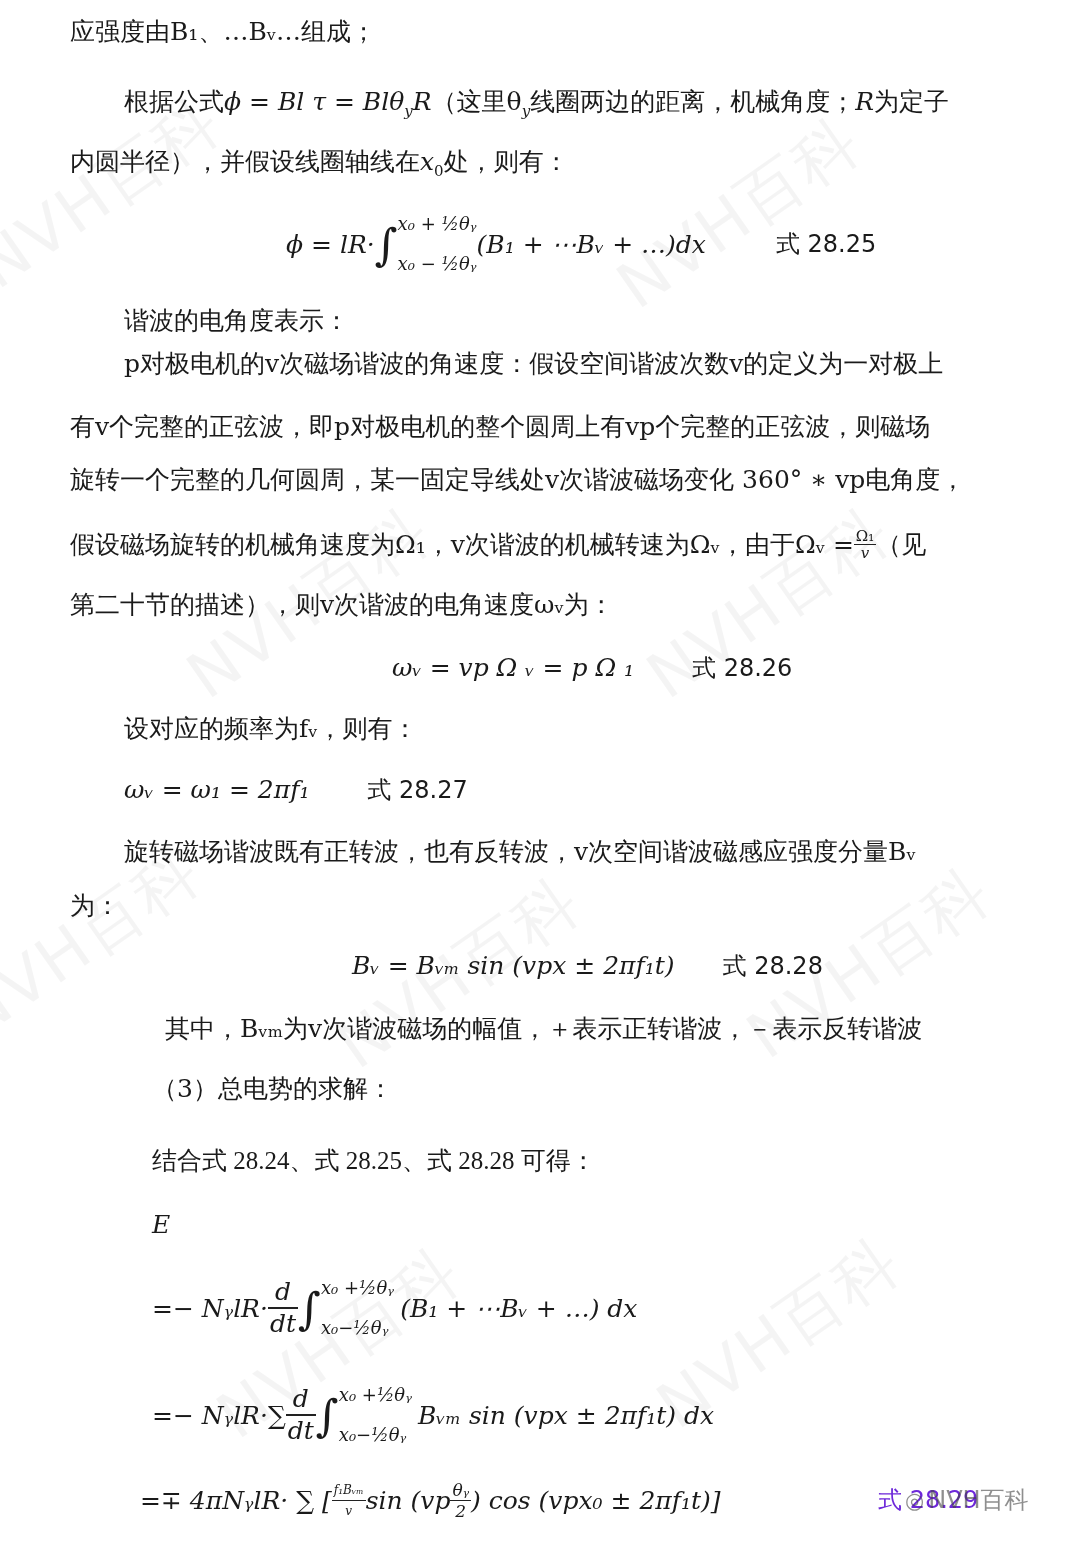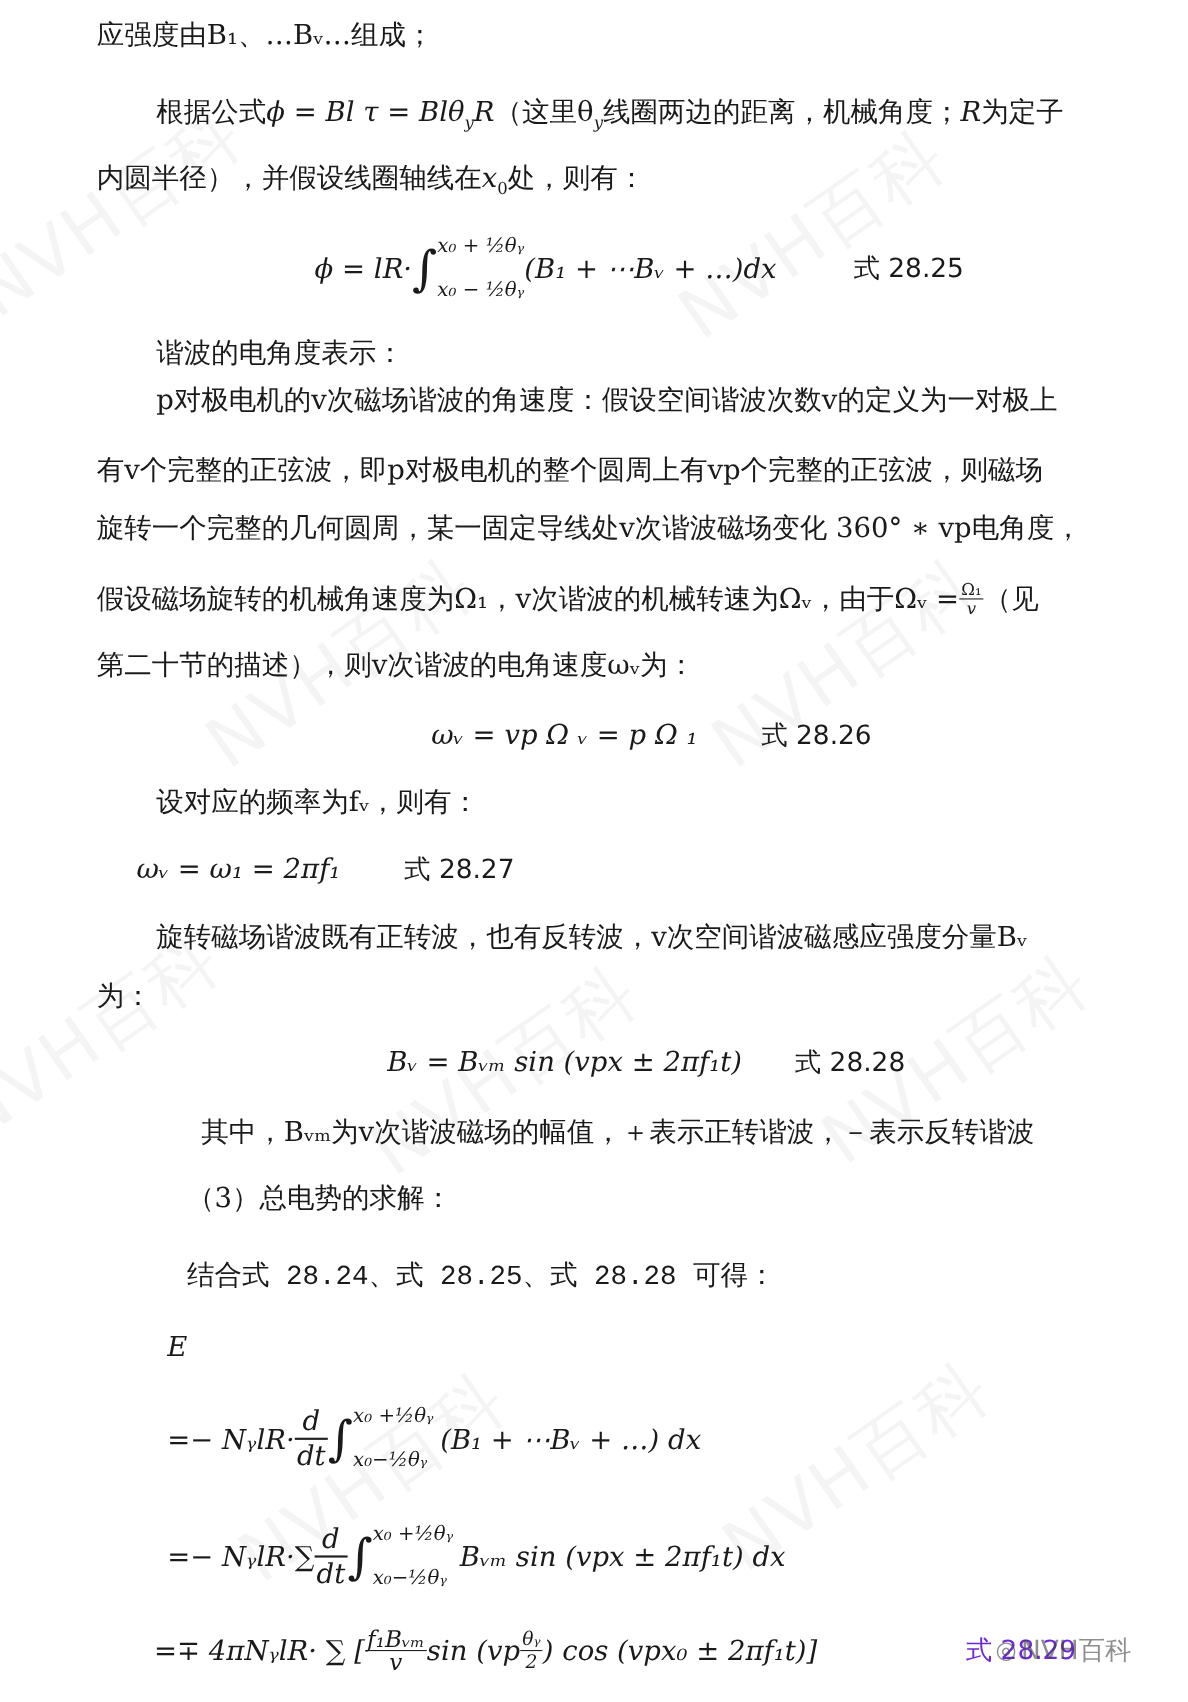--- a/index.html
+++ b/index.html
@@ -1,21 +1,21 @@
 <!DOCTYPE html>
 <html><head>
 <meta charset="utf-8">
 <style>
   html, body { margin:0; padding:0; background:#ffffff; }
   body { width:1080px; height:1547px; position:relative; overflow:hidden;
          font-family:"DejaVu Serif", serif; color:#1a1a1a; }
   .wm { position:absolute; font-family:"DejaVu Sans", sans-serif; font-size:64px;
         color:rgba(0,0,0,0.045); transform:rotate(-35deg); white-space:nowrap;
         pointer-events:none; letter-spacing:2px; }
-  .line { position:absolute; font-size:25px; line-height:32px; white-space:nowrap;margin-left:18px; }
+  .line { position:absolute; font-size:25px; line-height:32px; white-space:nowrap; }
   .i { font-style:italic; font-family:"DejaVu Serif", serif; }
   .eq { position:absolute; font-size:25px; white-space:nowrap; font-family:"DejaVu Serif", serif; }
   .lbl { font-family:"DejaVu Sans", sans-serif; font-size:24px; }
   sub, sup { font-size:15px; }
   .frac { display:inline-block; vertical-align:middle; text-align:center; font-size:15px; line-height:16px; }
   .frac .n { display:block; border-bottom:1px solid #222; padding:0 2px; }
   .frac .d { display:block; padding:0 2px; }
   .bigfrac { display:inline-block; vertical-align:middle; text-align:center; font-size:25px; line-height:30px; }
   .bigfrac .n { display:block; border-bottom:2px solid #222; padding:0 2px; }
   .bigfrac .d { display:block; padding:0 2px; }
@@ -89,21 +89,21 @@
 <div class="line" style="left:124px;top:836px;">旋转磁场谐波既有正转波，也有反转波，v次空间谐波磁感应强度分量Bᵥ</div>
 <div class="line" style="left:70px;top:890px;">为：</div>
 
 <div class="eq" style="left:352px;top:950px;">
   <span class="i">Bᵥ = Bᵥₘ sin (vpx ± 2πf₁t)</span>
   <span class="lbl" style="margin-left:40px;">式 28.28</span>
 </div>
 
 <div class="line" style="left:165px;top:1013px;">其中，Bᵥₘ为v次谐波磁场的幅值，＋表示正转谐波，－表示反转谐波</div>
 <div class="line" style="left:152px;top:1073px;">（3）总电势的求解：</div>
-<div class="line" style="left:152px;top:1145px;font-family:Liberation Mono, monospace;">结合式 28.24、式 28.25、式 28.28 可得：</div>
+<div class="line" style="left:152px;top:1145px;font-family:Liberation Serif, serif;">结合式 28.24、式 28.25、式 28.28 可得：</div>
 
 <div class="eq i" style="left:152px;top:1210px;">E</div>
 
 <div class="eq" style="left:152px;top:1258px;height:100px;display:flex;align-items:center;">
   <span class="i">=− NᵧlR·</span>
   <span class="bigfrac i">
       <span class="n">d</span>
       <span class="d">dt</span>
     </span>
   <span class="int">∫</span>
@@ -123,21 +123,21 @@
   <span class="int">∫</span>
   <span class="lim">
     <span style="line-height:40px;">x₀ +½θᵧ</span>
     <span style="line-height:40px;">x₀−½θᵧ</span>
   </span>
   <span class="i" style="margin-left:6px;">Bᵥₘ sin (vpx ± 2πf₁t) dx</span>
 </div>
 
 <div class="eq" style="left:140px;top:1472px;height:56px;display:flex;align-items:center;">
   <span class="i">=∓ 4πNᵧlR· ∑ [</span>
-  <span class="frac i" style="font-size:21px;line-height:20px;">
+  <span class="frac i" style="font-size:12px;line-height:20px;">
       <span class="n">f₁Bᵥₘ</span>
       <span class="d">v</span>
     </span>
   <span class="i">sin (vp</span>
   <span class="frac i" style="font-size:17px;line-height:20px;">
       <span class="n">θᵧ</span>
       <span class="d">2</span>
     </span>
   <span class="i">) cos (vpx₀ ± 2πf₁t)]</span>
 </div>

